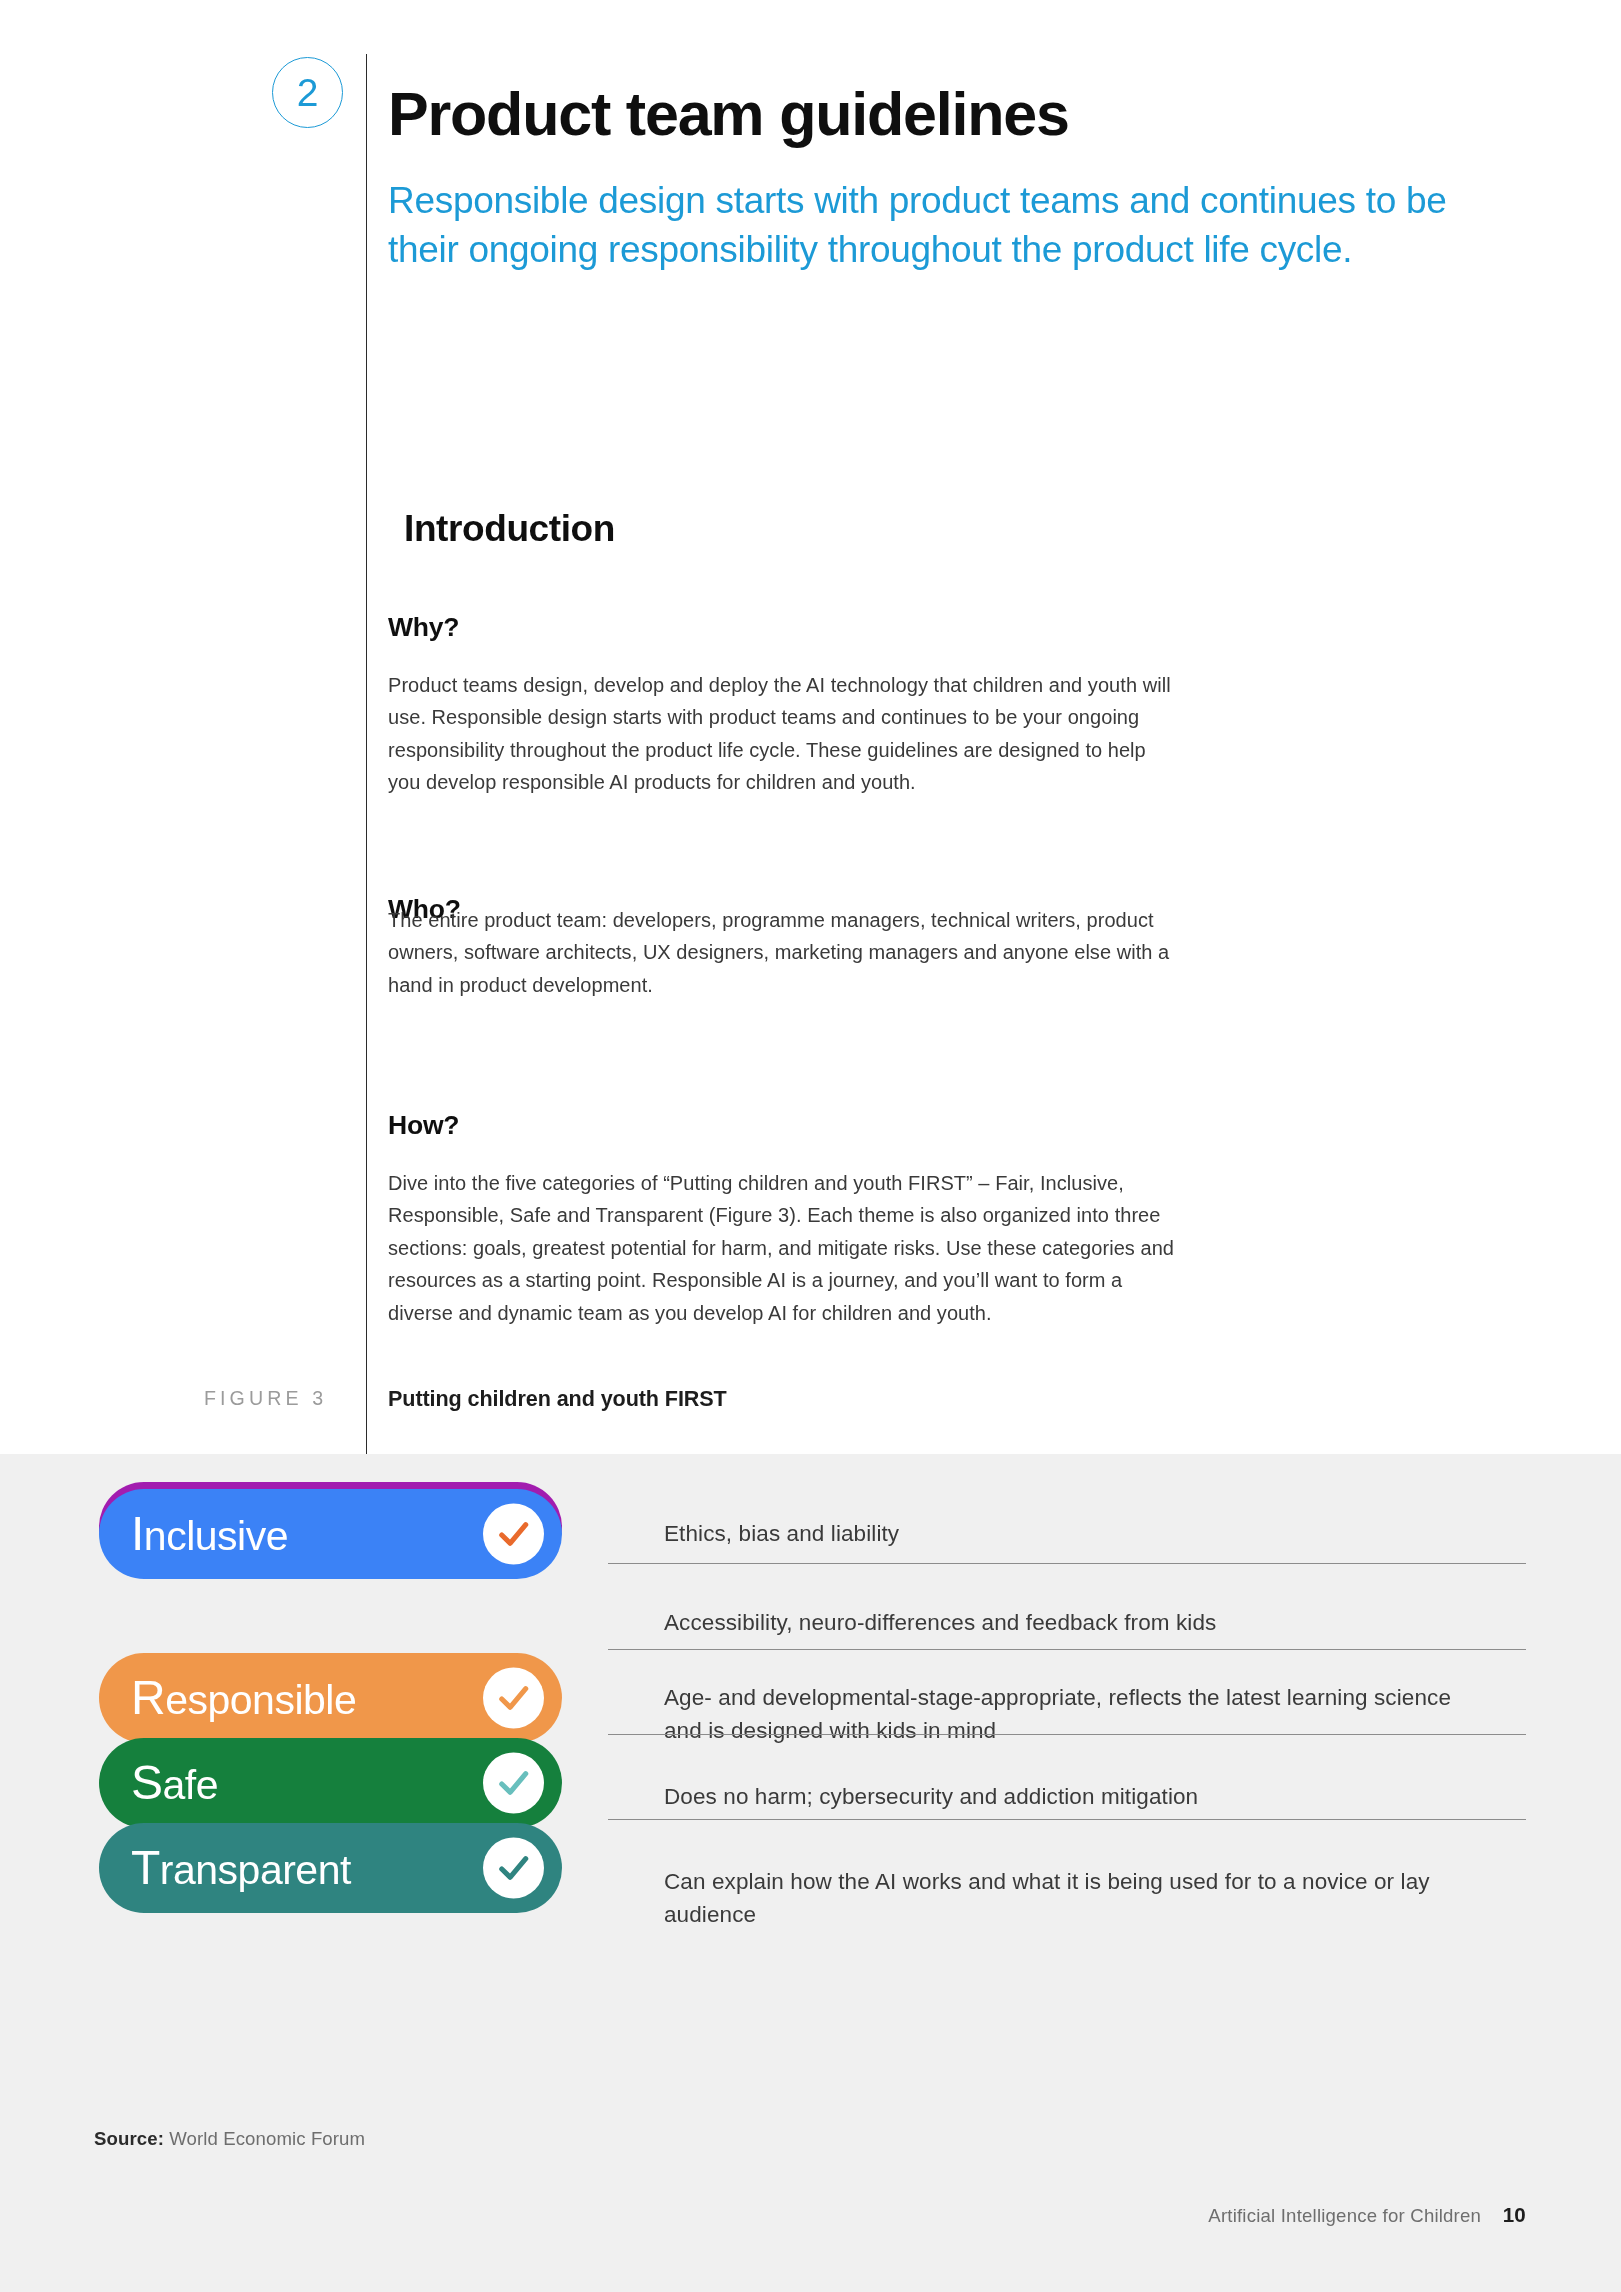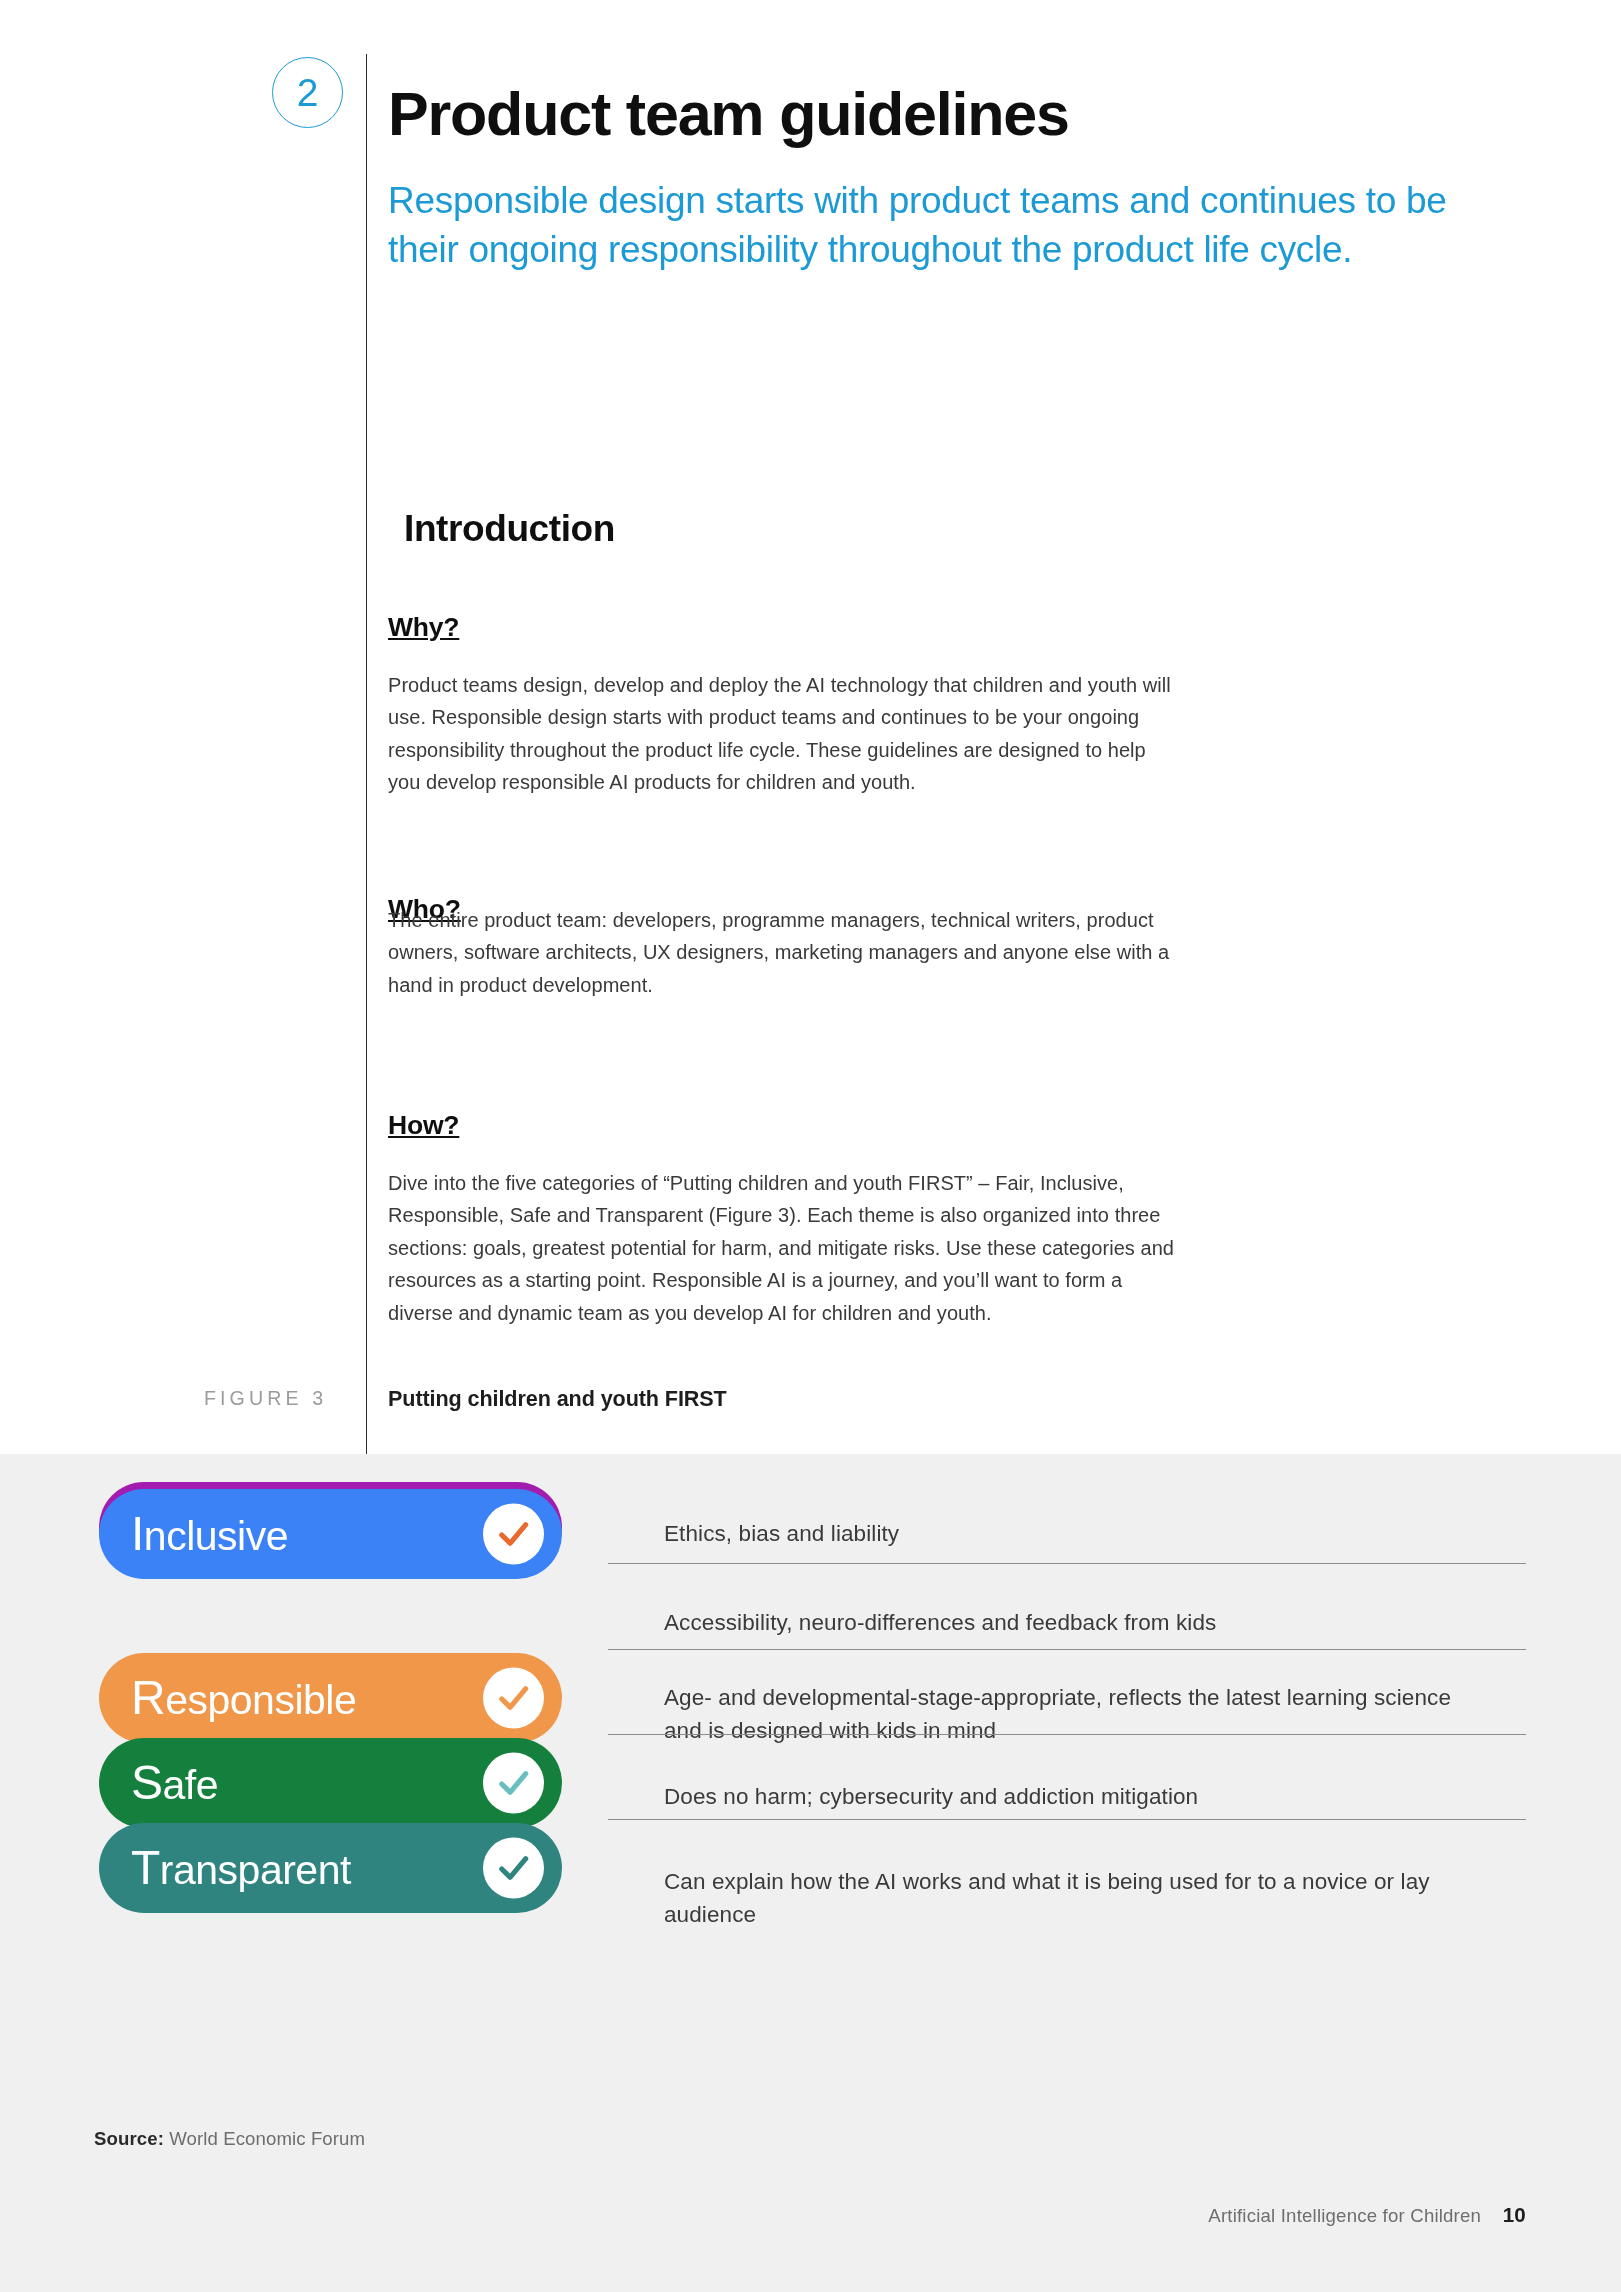--- a/index.html
+++ b/index.html
@@ -91,21 +91,20 @@
     letter-spacing: -0.4px;
   }
 
   .sub-heading {
     position: absolute;
     left: 388px;
     font-size: 26.5px;
     font-weight: bold;
     color: #0f0f0f;
     letter-spacing: -0.2px;
-    text-decoration: underline;
   }
   .body-para {
     position: absolute;
     left: 388px;
     width: 794px;
     font-size: 20px;
     font-weight: 400;
     color: #3a3a3a;
     line-height: 1.62;
     letter-spacing: 0.05px;

